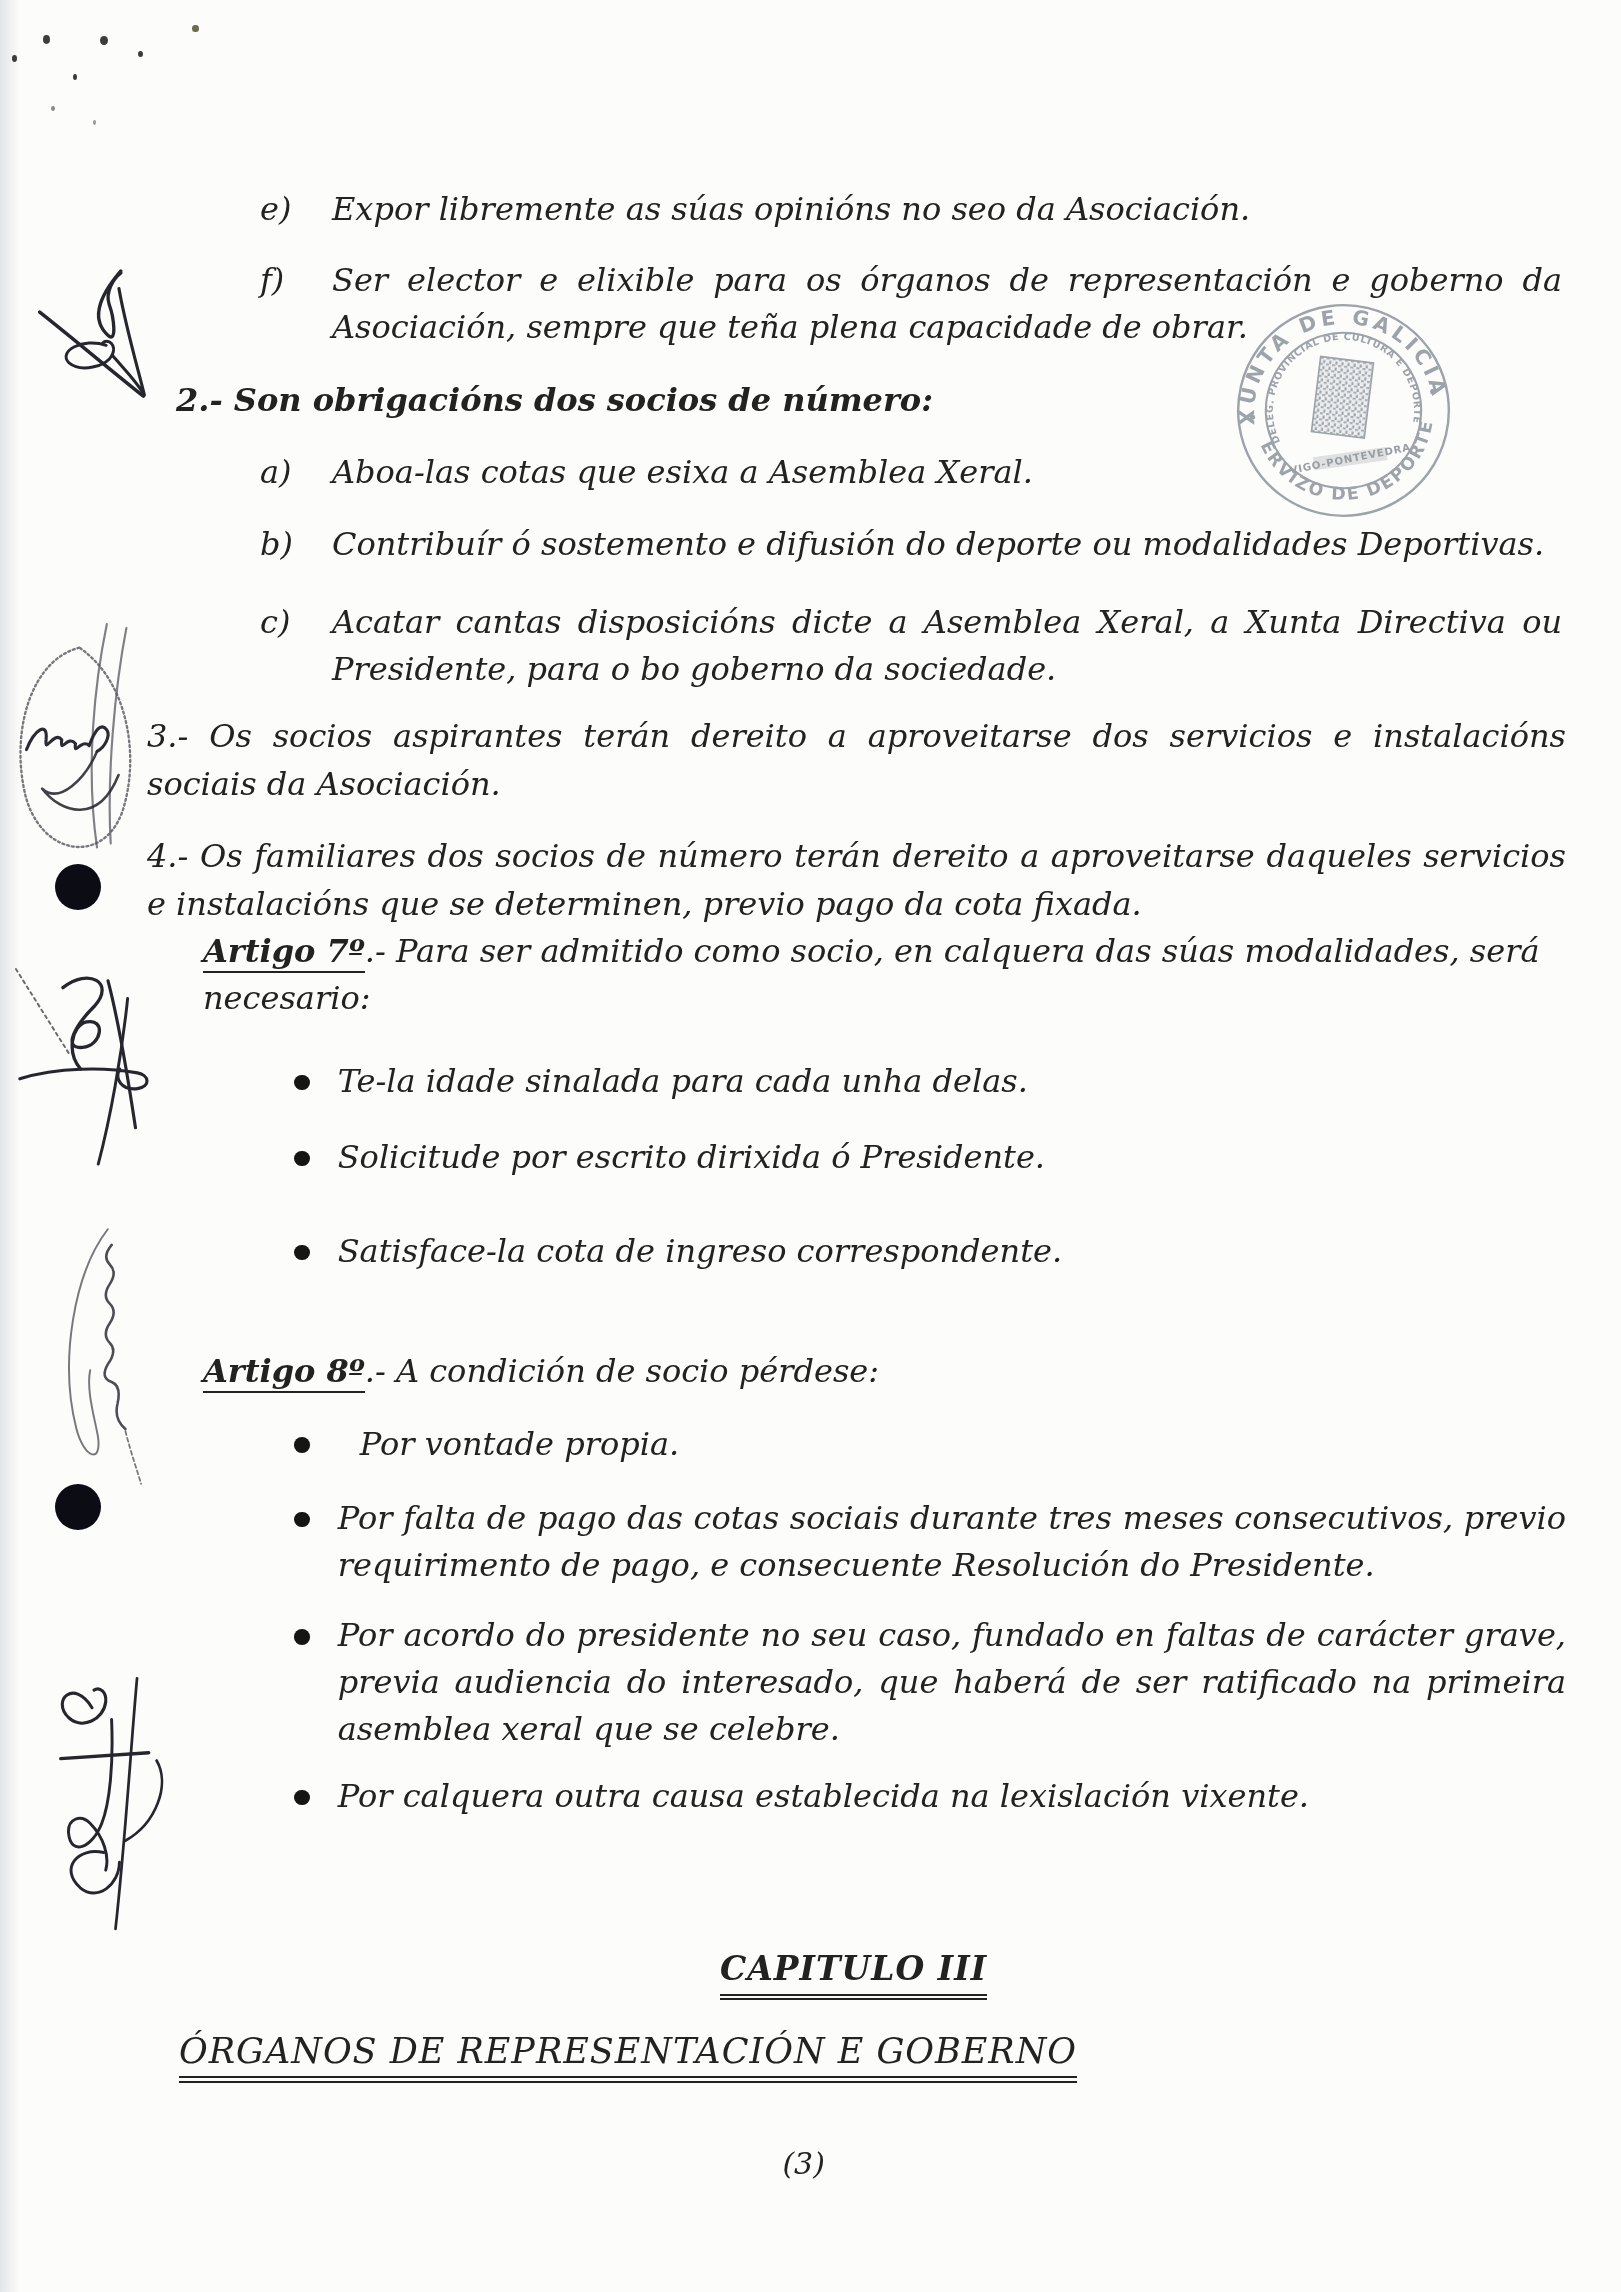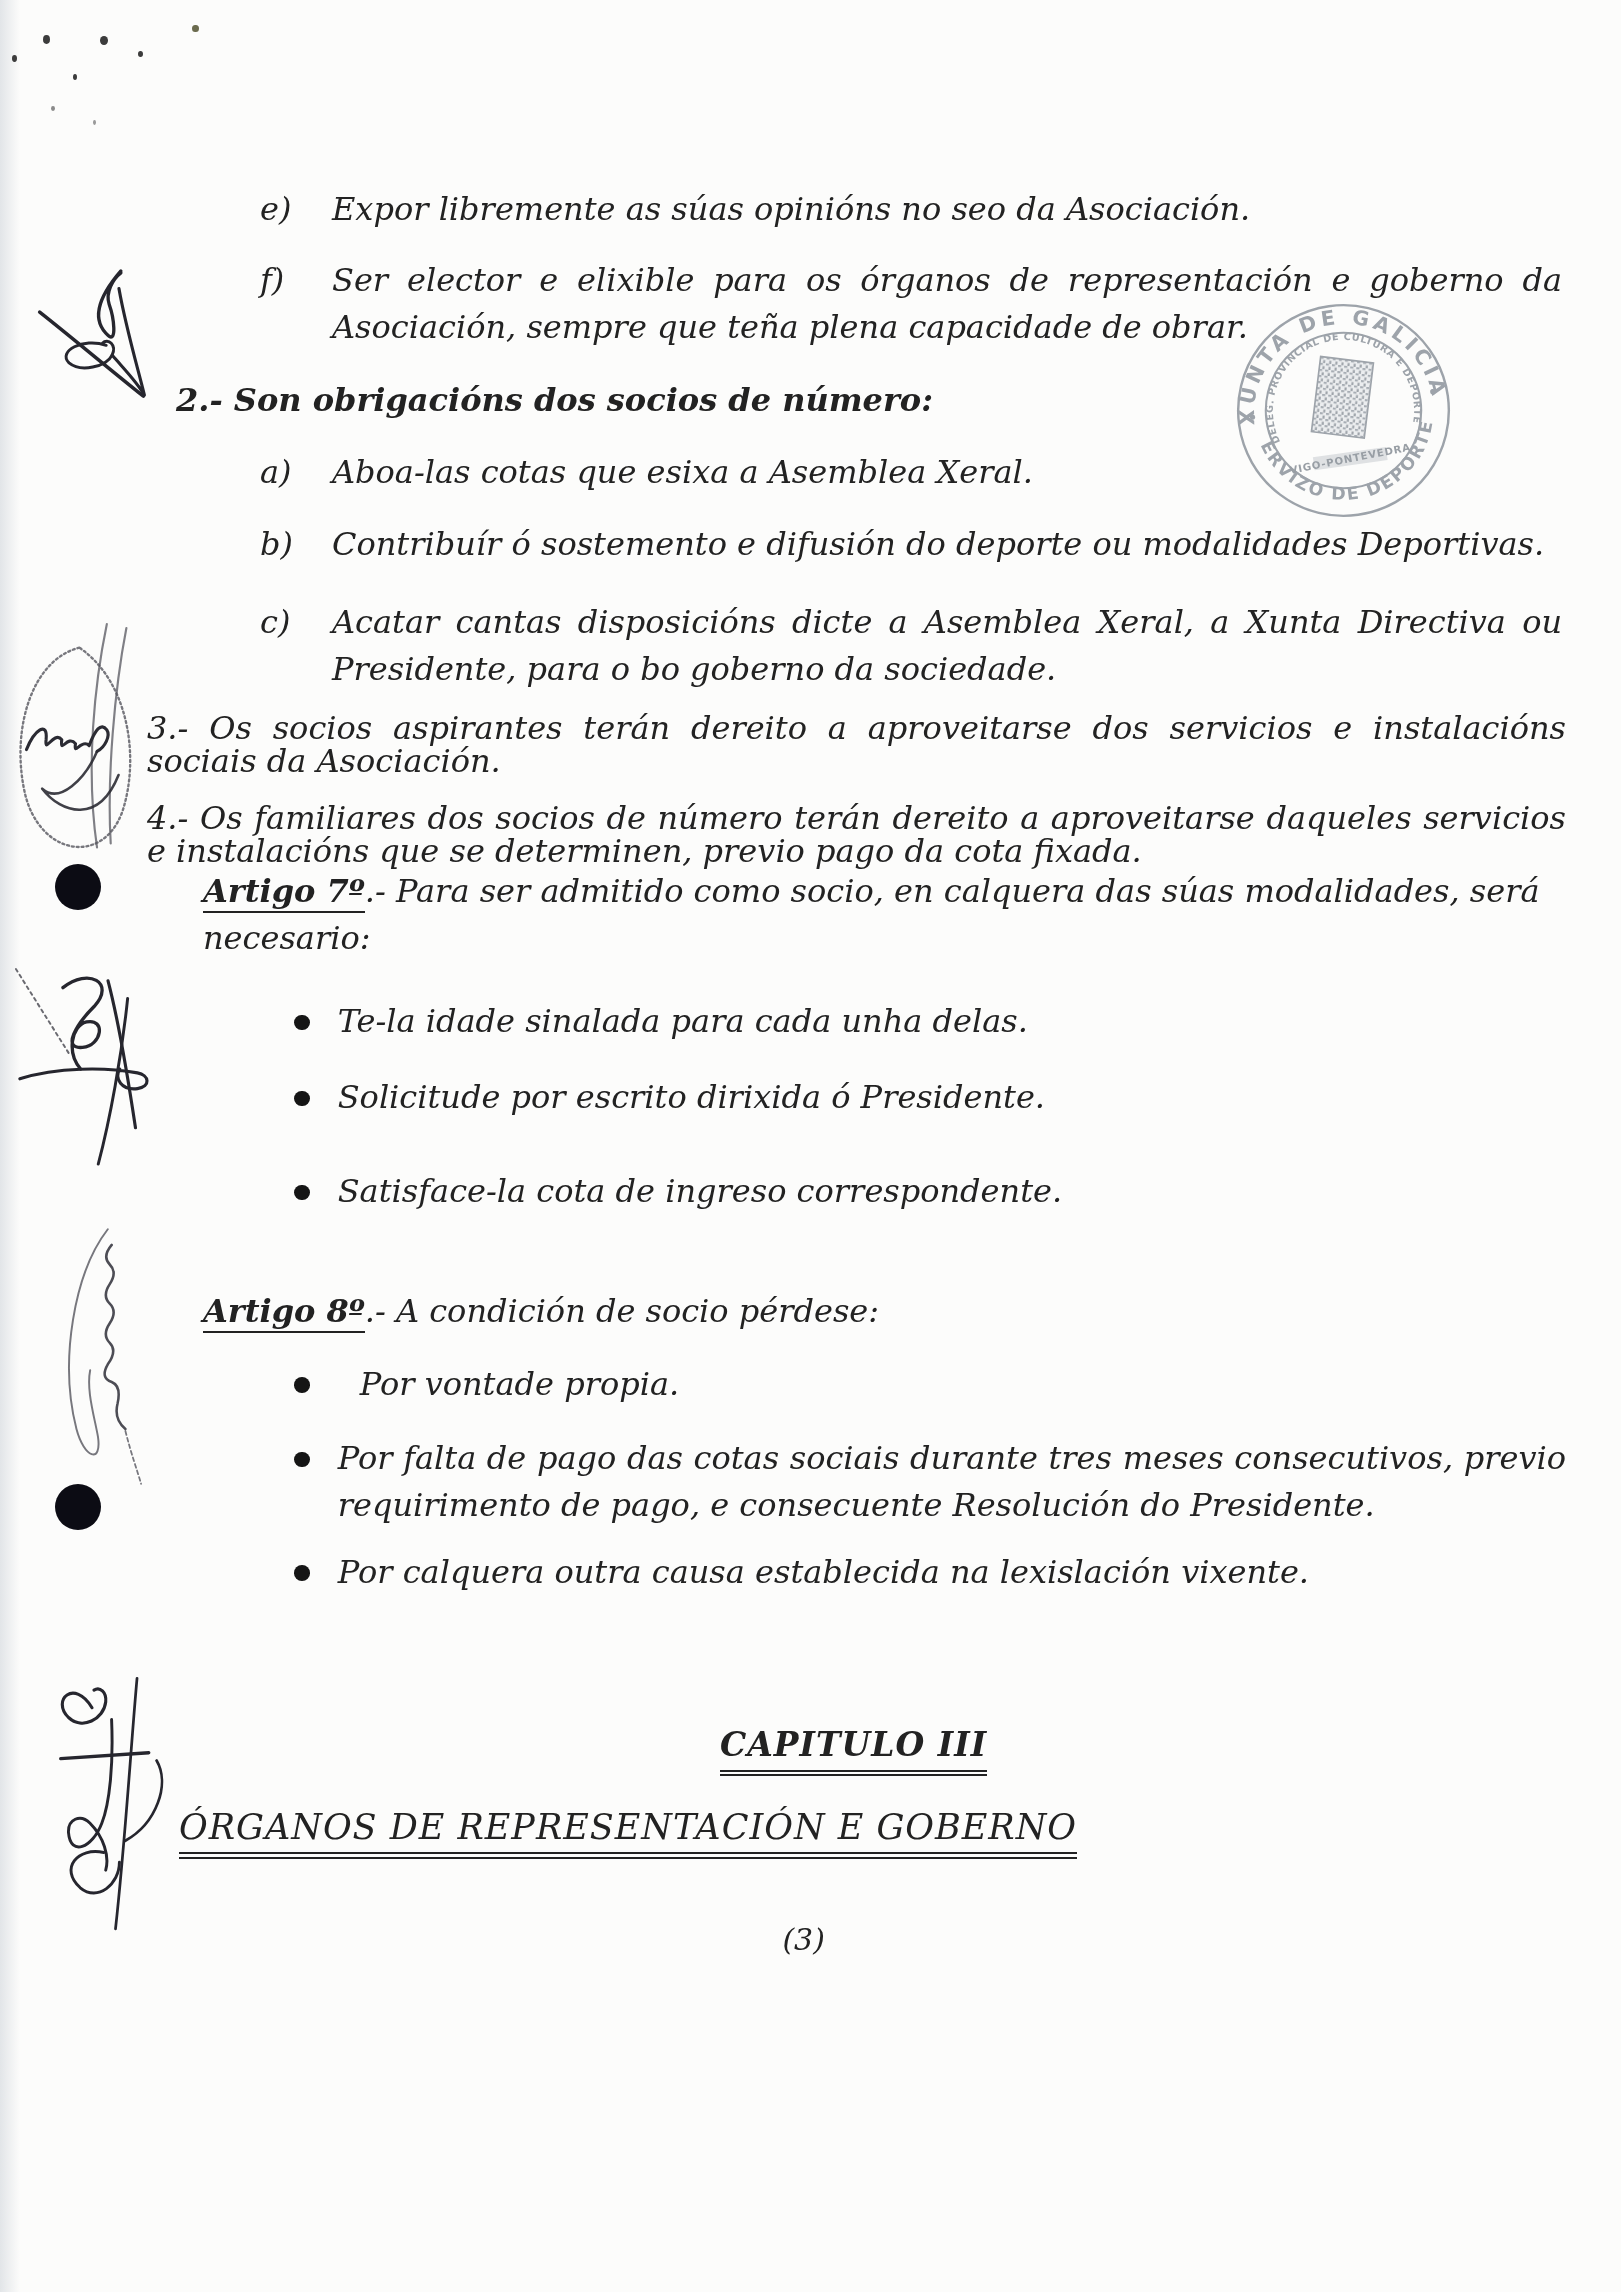--- a/index.html
+++ b/index.html
@@ -9,21 +9,21 @@
     font-family:"DejaVu Serif","Liberation Serif",serif;
     font-style:italic;color:#222;
   }
   .edge-shade{position:absolute;left:0;top:0;bottom:0;width:19.6px;
     background:linear-gradient(90deg,#e2e5e8,rgba(252,252,251,0));}
   .content{position:absolute;left:0;top:186px;width:1621px;}
   .item{display:flex;margin-left:260px;margin-right:59px;font-size:32px;line-height:47px;}
   .item .lbl{flex:0 0 72px;}
   .item .txt{flex:1;max-width:1237px;text-align:justify;}
   .sec-head{margin-left:176px;font-size:32px;line-height:47px;font-weight:bold;}
-  .para{margin-left:147px;margin-right:55px;font-size:32px;line-height:33px;text-align:justify;}
+  .para{margin-left:147px;margin-right:55px;font-size:32px;line-height:48px;text-align:justify;}
   .artigo{margin-left:203px;margin-right:55px;font-size:32px;line-height:47px;}
   .artigo .art-lbl{font-weight:bold;border-bottom:2.9px solid #222;padding-bottom:1px;}
   .bullet-row{display:flex;margin-left:294px;margin-right:55px;font-size:32px;line-height:47px;}
   .bullet-dot{flex:0 0 15.7px;width:15.7px;height:15.7px;border-radius:50%;background:#151515;
     margin-top:16.7px;margin-right:28px;}
   .bullet-row .txt{flex:1;max-width:1230px;text-align:justify;}
   .chap-title-wrap{text-align:center;padding-left:86px;}
   .chap-title{display:inline-block;font-size:33px;font-weight:bold;line-height:43px;
     border-bottom:6.9px double #222;padding-bottom:4px;letter-spacing:1px;}
   .chap-sub{margin-left:179px;}
@@ -106,20 +106,24 @@
       <span class="art-lbl">Artigo 8º</span><span>.- A condición de socio pérdese:</span>
     </div>
 
     <div class="bullet-row" style="margin-top:25.5px;gap:22px;">
       <span class="bullet-dot"></span>
       <span class="txt">Por vontade propia.</span>
     </div>
     <div class="bullet-row" style="margin-top:27.4px;">
       <span class="bullet-dot"></span>
       <span class="txt">Por falta de pago das cotas sociais durante tres meses consecutivos, previo requirimento de pago, e consecuente Resolución do Presidente.</span>
+    </div>
+    <div class="bullet-row" style="margin-top:23.5px;">
+      <span class="bullet-dot"></span>
+      <span class="txt">Por acordo do presidente no seu caso, fundado en faltas de carácter grave, previa audiencia do interesado, que haberá de ser ratificado na primeira asemblea xeral que se celebre.</span>
     </div>
     <div class="bullet-row" style="margin-top:19.6px;">
       <span class="bullet-dot"></span>
       <span class="txt">Por calquera outra causa establecida na lexislación vixente.</span>
     </div>
 
     <div class="chap-title-wrap" style="margin-top:127px;">
       <span class="chap-title">CAPITULO III</span>
     </div>
 

